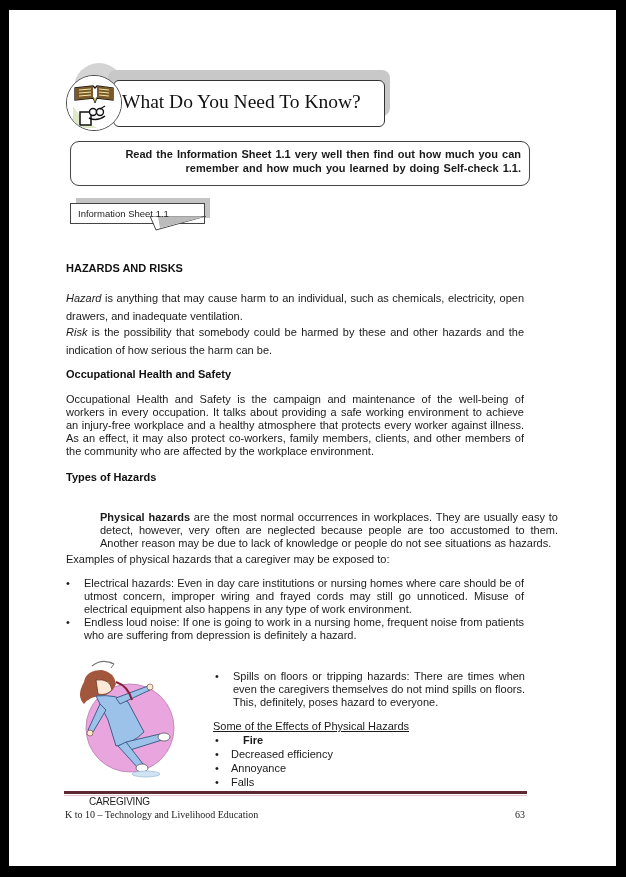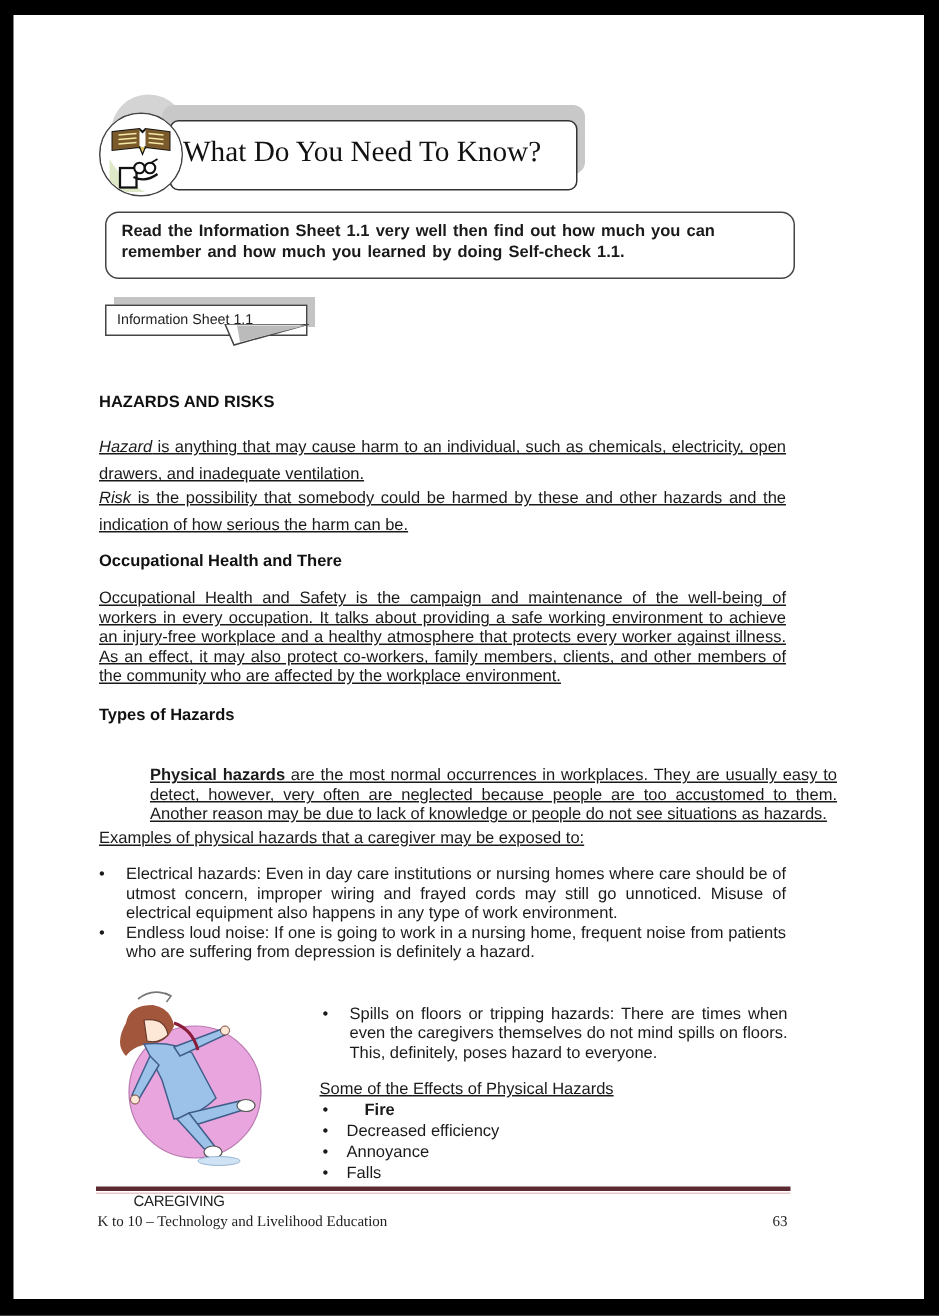--- a/index.html
+++ b/index.html
@@ -9,30 +9,30 @@
 
     
     .banner-shadow { position: absolute; left: 108px; top: 70px; width: 282px; height: 46px; background: #c8c8c8; border-radius: 8px; }
     .banner-shadow2 { position: absolute; left: 74px; top: 63px; width: 50px; height: 40px; background: #d4d4d4; border-radius: 25px 25px 0 0; }
     .banner { position: absolute; left: 113px; top: 80px; width: 272px; height: 47px; background: #fff; border: 1px solid #333; border-radius: 6px; }
     .banner-title { position: absolute; left: 122px; top: 91px; font-family: "Liberation Serif", serif; font-size: 19.5px; color: #111; white-space: nowrap; }
     .badge { position: absolute; left: 66px; top: 75px; width: 56px; height: 56px; background: #fff; border: 1px solid #444; border-radius: 50%; overflow: hidden; }
 
     
     .instr { position: absolute; left: 70px; top: 141px; width: 460px; height: 45px; border: 1.2px solid #444; border-radius: 9px; background: #fff; }
-    .instr-text { position: absolute; left: 81px; top: 147px; width: 440px; font-size: 11px; font-weight: bold; line-height: 14px; color: #1a1a1a; word-spacing: 1px; }
+    .instr-text { position: absolute; left: 81px; top: 147px; width: 440px; font-size: 11px; font-weight: bold; line-height: 14px; color: #1a1a1a; word-spacing: 1px; text-align: right; }
 
     
     .tab-shadow { position: absolute; left: 76px; top: 198px; width: 134px; height: 20px; background: #c4c4c4; }
     .tab { position: absolute; left: 70px; top: 203px; width: 135px; height: 21px; border: 1px solid #444; background: #fff; }
     .tab-text { position: absolute; left: 78px; top: 208px; font-size: 9.5px; color: #222; }
     .tab-tail { position: absolute; left: 148px; top: 216px; }
 
     .h { position: absolute; left: 66px; font-size: 11px; font-weight: bold; color: #111; }
-    .p { position: absolute; left: 66px; width: 458px; font-size: 11px; color: #1a1a1a; text-align: justify; text-decoration: underline; }
+    .p { position: absolute; left: 66px; width: 458px; font-size: 11px; color: #1a1a1a; text-align: justify; }
     .p.lh18 { line-height: 18px; }
     .p.lh13 { line-height: 13px; }
     .bul { position: absolute; font-size: 11px; line-height: 13px; color: #1a1a1a; text-align: justify; }
     .dot { position: absolute; font-size: 11px; }
 
     .illus { position: absolute; left: 66px; top: 660px; width: 126px; height: 120px; }
 
     .footer-line { position: absolute; left: 64px; top: 791px; width: 463px; height: 3px; background: #5b2b31; }
     .footer-line2 { position: absolute; left: 64px; top: 795px; width: 463px; height: 1px; background: #e8c8cc; }
     .foot1 { position: absolute; left: 65px; top: 796px; font-size: 10px; color: #222; letter-spacing: -0.2px; margin-left: 24px; }
@@ -76,21 +76,21 @@
 <svg class="tab-tail" width="60" height="16" viewBox="0 0 60 16">
   <path d="M2 0 L58 0 L8 14 Z" fill="#fff" stroke="#444" stroke-width="1"></path>
   <path d="M10 1 L56 1 L12 12 Z" fill="#bbb"></path>
 </svg>
 <div class="tab-text">Information Sheet 1.1</div>
 
 <div class="h" style="top:262px;">HAZARDS AND RISKS</div>
 <div class="p lh18" style="top:289px;"><i>Hazard</i><span> is anything that may cause harm to an individual, such as chemicals, electricity, open drawers, and inadequate ventilation.</span></div>
 <div class="p lh18" style="top:323px;"><i>Risk</i><span> is the possibility that somebody could be harmed by these and other hazards and the indication of how serious the harm can be.</span></div>
 
-<div class="h" style="top:368px;">Occupational Health and There</div>
+<div class="h" style="top:368px;">Occupational Health and Safety</div>
 <div class="p lh13" style="top:393px;">Occupational Health and Safety is the campaign and maintenance of the well-being of workers in every occupation.  It talks about providing a safe working environment to achieve an injury-free workplace and a healthy atmosphere that protects every worker against illness.  As an effect, it may also protect co-workers, family members, clients, and other members of the community who are affected by the workplace environment.</div>
 
 <div class="h" style="top:471px;">Types of Hazards</div>
 <div class="p lh13" style="top:511px;margin-left:34px;"><b>Physical hazards</b><span> are the most normal occurrences in workplaces.  They are usually easy to detect, however, very often are neglected because people are too accustomed to them. Another reason may be due to lack of knowledge or people do not see situations as hazards.</span></div>
 <div class="p" style="top:553px;">Examples of physical hazards that a caregiver may be exposed to:</div>
 
 <span class="dot" style="left:66px; top:577px;">•</span>
 <div class="bul" style="left:84px; top:577px; width:440px;">Electrical hazards: Even in day care institutions or nursing homes where care should be of utmost concern, improper wiring and frayed cords may still go unnoticed.  Misuse of electrical equipment also happens in any type of work environment.</div>
 <span class="dot" style="left:66px; top:616px;">•</span>
 <div class="bul" style="left:84px; top:616px; width:440px;">Endless loud noise:  If one is going to work in a nursing home, frequent noise from patients who are suffering from depression is definitely a hazard.</div>

